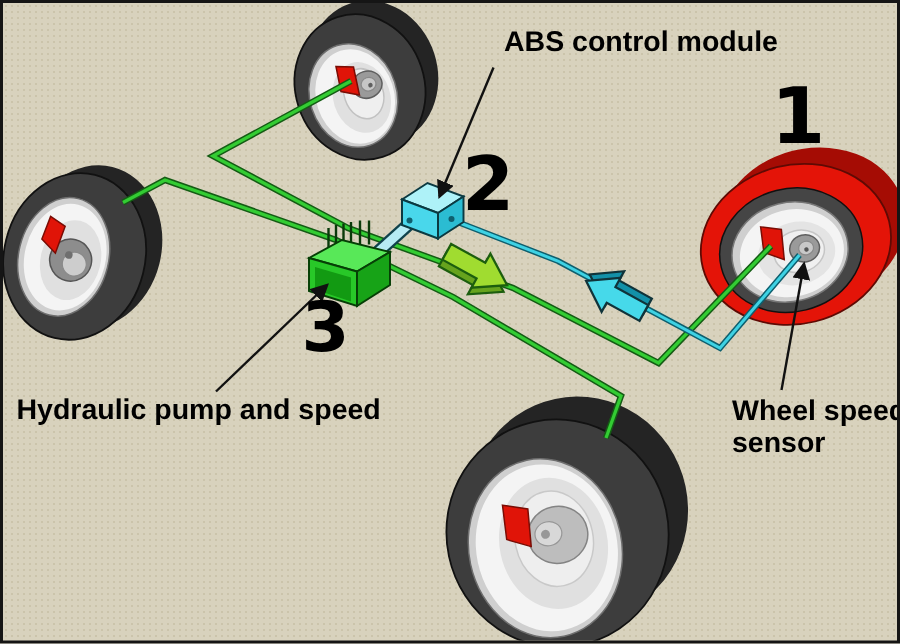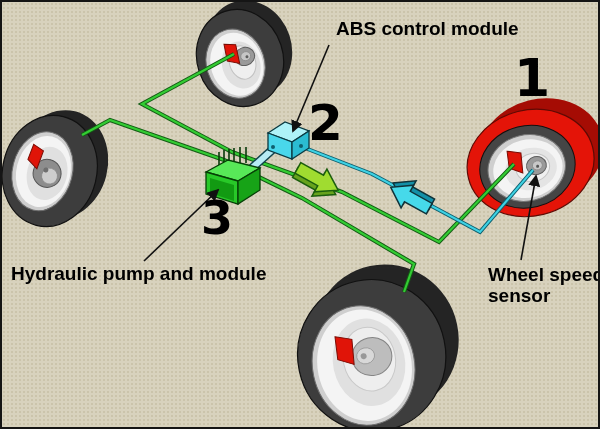--- a/index.html
+++ b/index.html
@@ -142,20 +142,20 @@
     </g>
 
     <g stroke="#111" stroke-width="1.6" fill="none">
       <line x1="327" y1="43" x2="291" y2="129" marker-end="url(#ah)"></line>
       <line x1="142" y1="259" x2="216" y2="188" marker-end="url(#ah)"></line>
       <line x1="519" y1="258" x2="534" y2="174" marker-end="url(#ah)"></line>
     </g>
   </svg>
 
   <div class="lbl abs-lbl">ABS control module</div>
-  <div class="lbl pump-lbl">Hydraulic pump and module</div>
+  <div class="lbl pump-lbl">Hydraulic pump and speed</div>
   <div class="lbl wrap sensor-lbl">Wheel speed sensor</div>
 
   <div class="num num1">1</div>
   <div class="num num2">2</div>
   <div class="num num3">3</div>
 
 </div>
 
 </body></html>

